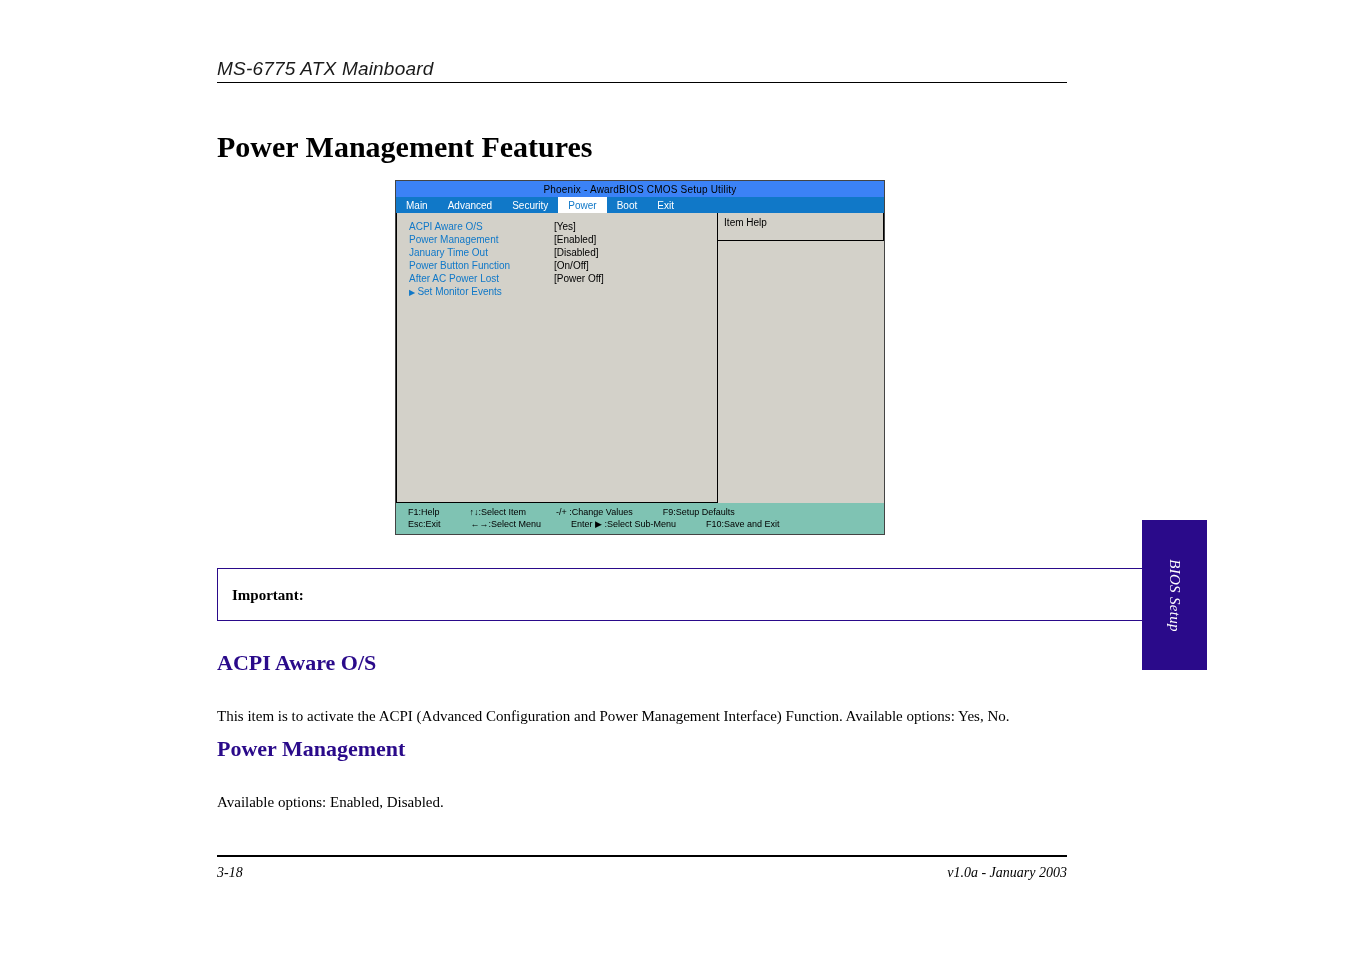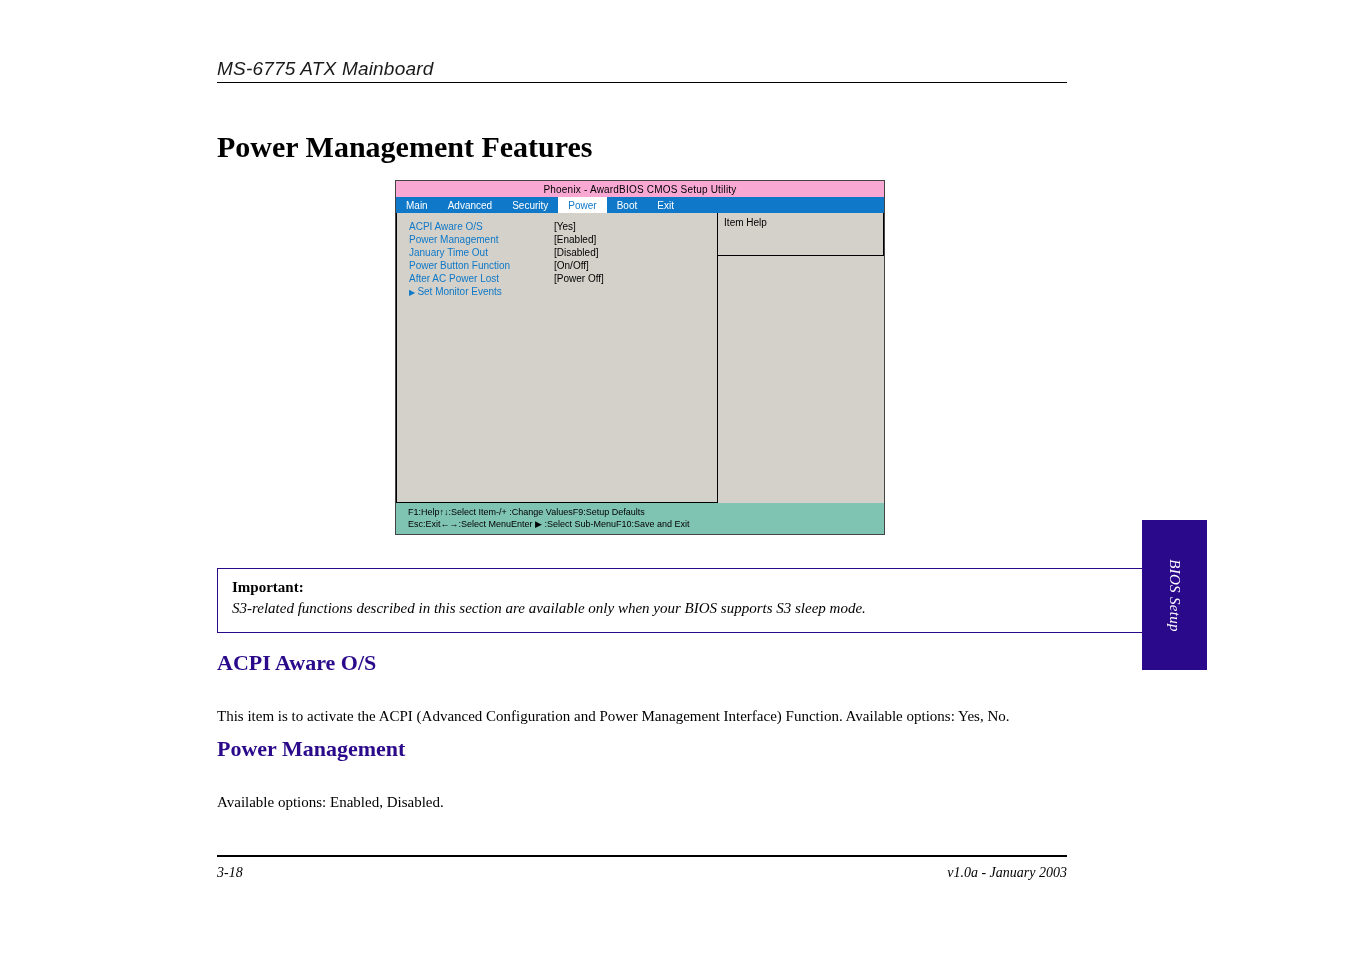--- a/index.html
+++ b/index.html
@@ -7,39 +7,39 @@
   .page { position: relative; width: 1351px; height: 954px; }
 
   .header-area { position: absolute; left: 217px; right: 284px; top: 58px; }
   .header-title { font-style: italic; font-size: 19px; color: #1a1a1a; letter-spacing: 0.2px; margin-bottom: 8px; }
   .hr-top { position: absolute; left: 217px; top: 82px; width: 850px; height: 1px; background: #000; }
 
   .section-heading { position: absolute; left: 217px; top: 130px; font-family: "Times New Roman", Times, serif; font-size: 30px; font-weight: 600; }
 
   
   .bios { position: absolute; left: 395px; top: 180px; width: 490px; border: 1px solid #444; }
-  .bios-titlebar { background: #f9a8d4; font-family: Verdana, Arial, sans-serif; font-size: 10px; text-align: center; padding: 3px 0 2px; letter-spacing: 0.2px; }
+  .bios-titlebar { background: #3b82f6; font-family: Verdana, Arial, sans-serif; font-size: 10px; text-align: center; padding: 3px 0 2px; letter-spacing: 0.2px; }
   .bios-tabs { display: flex; font-size: 10px; background: #1078c8; color: #fff; }
   .bios-tabs .tab { padding: 3px 10px 2px; white-space: nowrap; }
   .bios-tabs .tab.active { background: #ffffff; color: #1078c8; }
   .bios-body { display: flex; background: #d3d1c9; }
   .bios-left { width: 66%; border: 1px solid #000; border-top: none; padding: 8px 10px 8px 12px; font-size: 10px; color: #1078c8; min-height: 290px; }
   .bios-right { width: 34%; display: flex; flex-direction: column; }
-  .bios-right-top { border: 1px solid #000; border-top: none; border-left: none; height: 43px; font-size: 10px; color: #000; padding: 4px 6px; }
+  .bios-right-top { border: 1px solid #000; border-top: none; border-left: none; height: 28px; font-size: 10px; color: #000; padding: 4px 6px; }
   .bios-right-bottom { border: 1px solid #000; border-top: none; border-left: none; flex: 1; font-size: 9px; color: #000; padding: 6px 6px; line-height: 1.35; }
   .bios-row { display: flex; margin-bottom: 2px; }
   .bios-label { width: 145px; }
   .bios-value { color: #000; }
   .bios-sub { color: #1078c8; margin-left: 0; margin-top: 2px; }
   .bios-submenu::before { content: "▶ "; font-size: 8px; color: #1078c8; }
   .bios-footer { background: #7fc3b3; font-size: 9px; padding: 4px 8px 4px 12px; color: #000; line-height: 1.3; }
-  .bios-footer-row { display: flex; }
+  .bios-footer-row { display: flex; gap: 30px; }
   .bios-footer-row span { white-space: nowrap; }
 
-  .important-box { position: absolute; left: 217px; top: 568px; width: 954px; border: 1px solid #2a0a8a; padding: 10px 14px 14px; }
+  .important-box { position: absolute; left: 217px; top: 568px; width: 954px; border: 1px solid #2a0a8a; padding: 18px 14px 14px; }
   .important-label { font-family: "Times New Roman", Times, serif; font-weight: bold; font-size: 15px; margin-bottom: 2px; }
   .important-text { font-family: "Times New Roman", Times, serif; font-style: italic; font-size: 15px; line-height: 1.35; }
 
   .field-heading { position: absolute; font-family: "Times New Roman", Times, serif; font-size: 22px; color: #2a0a8a; font-weight: 600; }
   .fh1 { left: 217px; top: 650px; }
   .field-desc { position: absolute; left: 217px; font-family: "Times New Roman", Times, serif; font-size: 15px; line-height: 1.4; width: 850px; margin-top: 22px; }
   .fd1 { top: 684px; }
   .fh2 { left: 217px; top: 736px; }
   .fd2 { top: 770px; }
 
@@ -111,21 +111,20 @@
         <span>Esc:Exit</span>
         <span>←→:Select Menu</span>
         <span>Enter ▶ :Select Sub-Menu</span>
         <span>F10:Save and Exit</span>
       </div>
     </div>
   </div>
 
   <div class="important-box">
     <div class="important-label">Important:</div>
-    <div class="important-text">S3-related functions described in this section are available only when your BIOS supports S3 sleep mode.</div>
   </div>
 
   <div class="field-heading fh1">ACPI Aware O/S</div>
   <div class="field-desc fd1">This item is to activate the ACPI (Advanced Configuration and Power Management Interface) Function. Available options: Yes, No.</div>
 
   <div class="field-heading fh2">Power Management</div>
   <div class="field-desc fd2">Available options: Enabled, Disabled.</div>
 
   <div class="hr-bottom"></div>
   <div class="footer-left">3-18</div>

